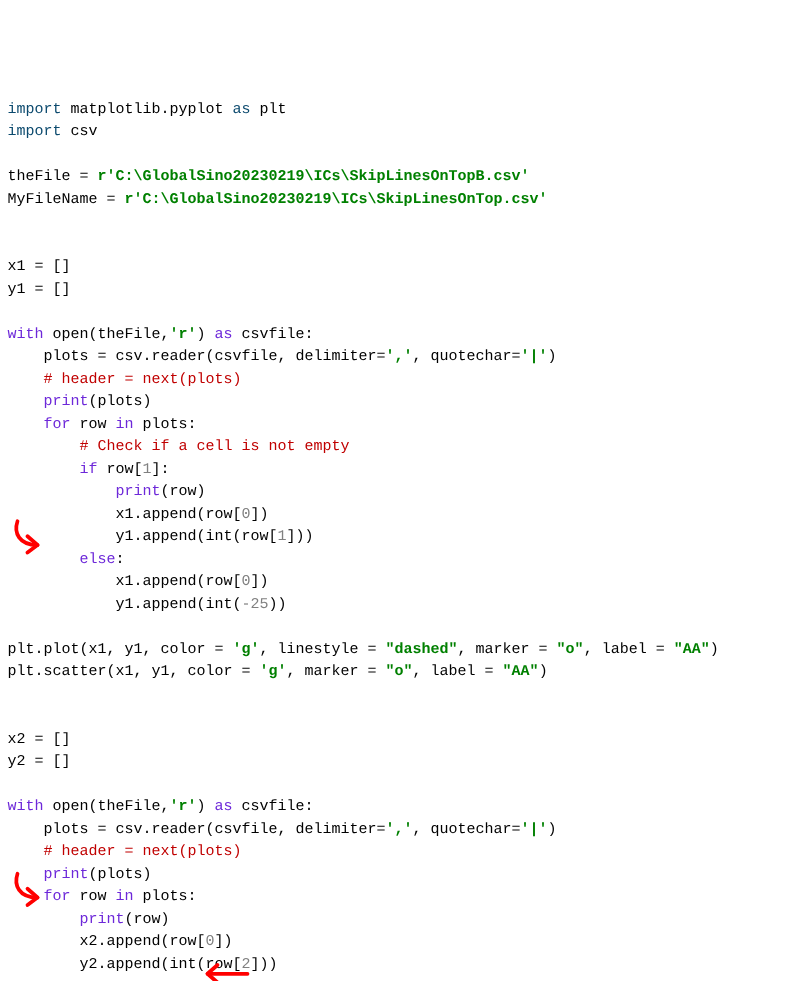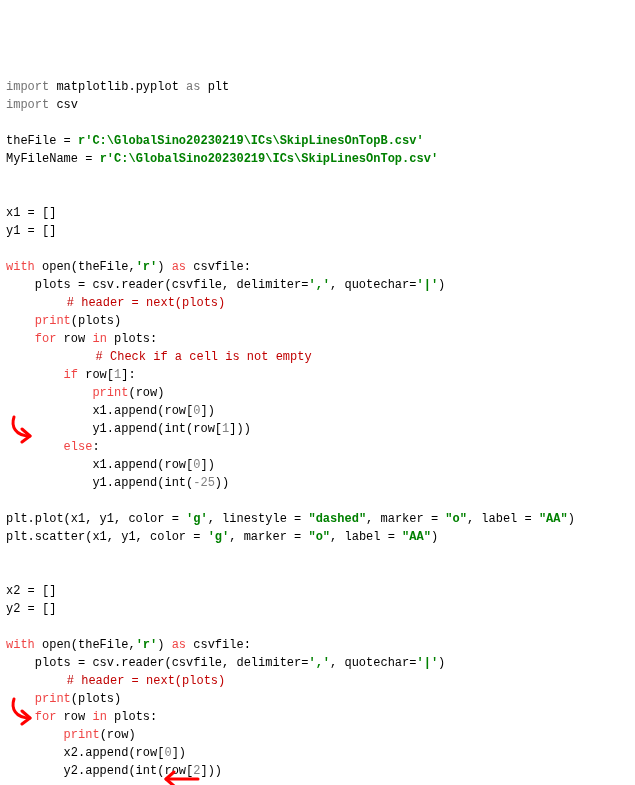--- a/index.html
+++ b/index.html
@@ -8,24 +8,24 @@
     font-family: "Courier New", Courier, monospace;
     font-size: 12px;
     line-height: 18px;
     color: #000;
     white-space: pre;
     background: #fff;
     position: relative;
     width: 635px;
     box-sizing: border-box;
   }
-  .kw { color: #ef4444; text-align: center; }      
-  .kw2 { color: #737373; }     
+  .kw { color: #6d28d9; text-align: center; }      
+  .kw2 { color: #0c4a6e; }     
   .str { color: #008000; font-weight: bold; }     
-  .cmt { color: #c00000; margin-left: 32px; }     
+  .cmt { color: #c00000; }     
   .lit { color: #808080; }     
   .annot {
     position: absolute;
     pointer-events: none;
   }
 </style>
 </head>
 <body>
 
 

